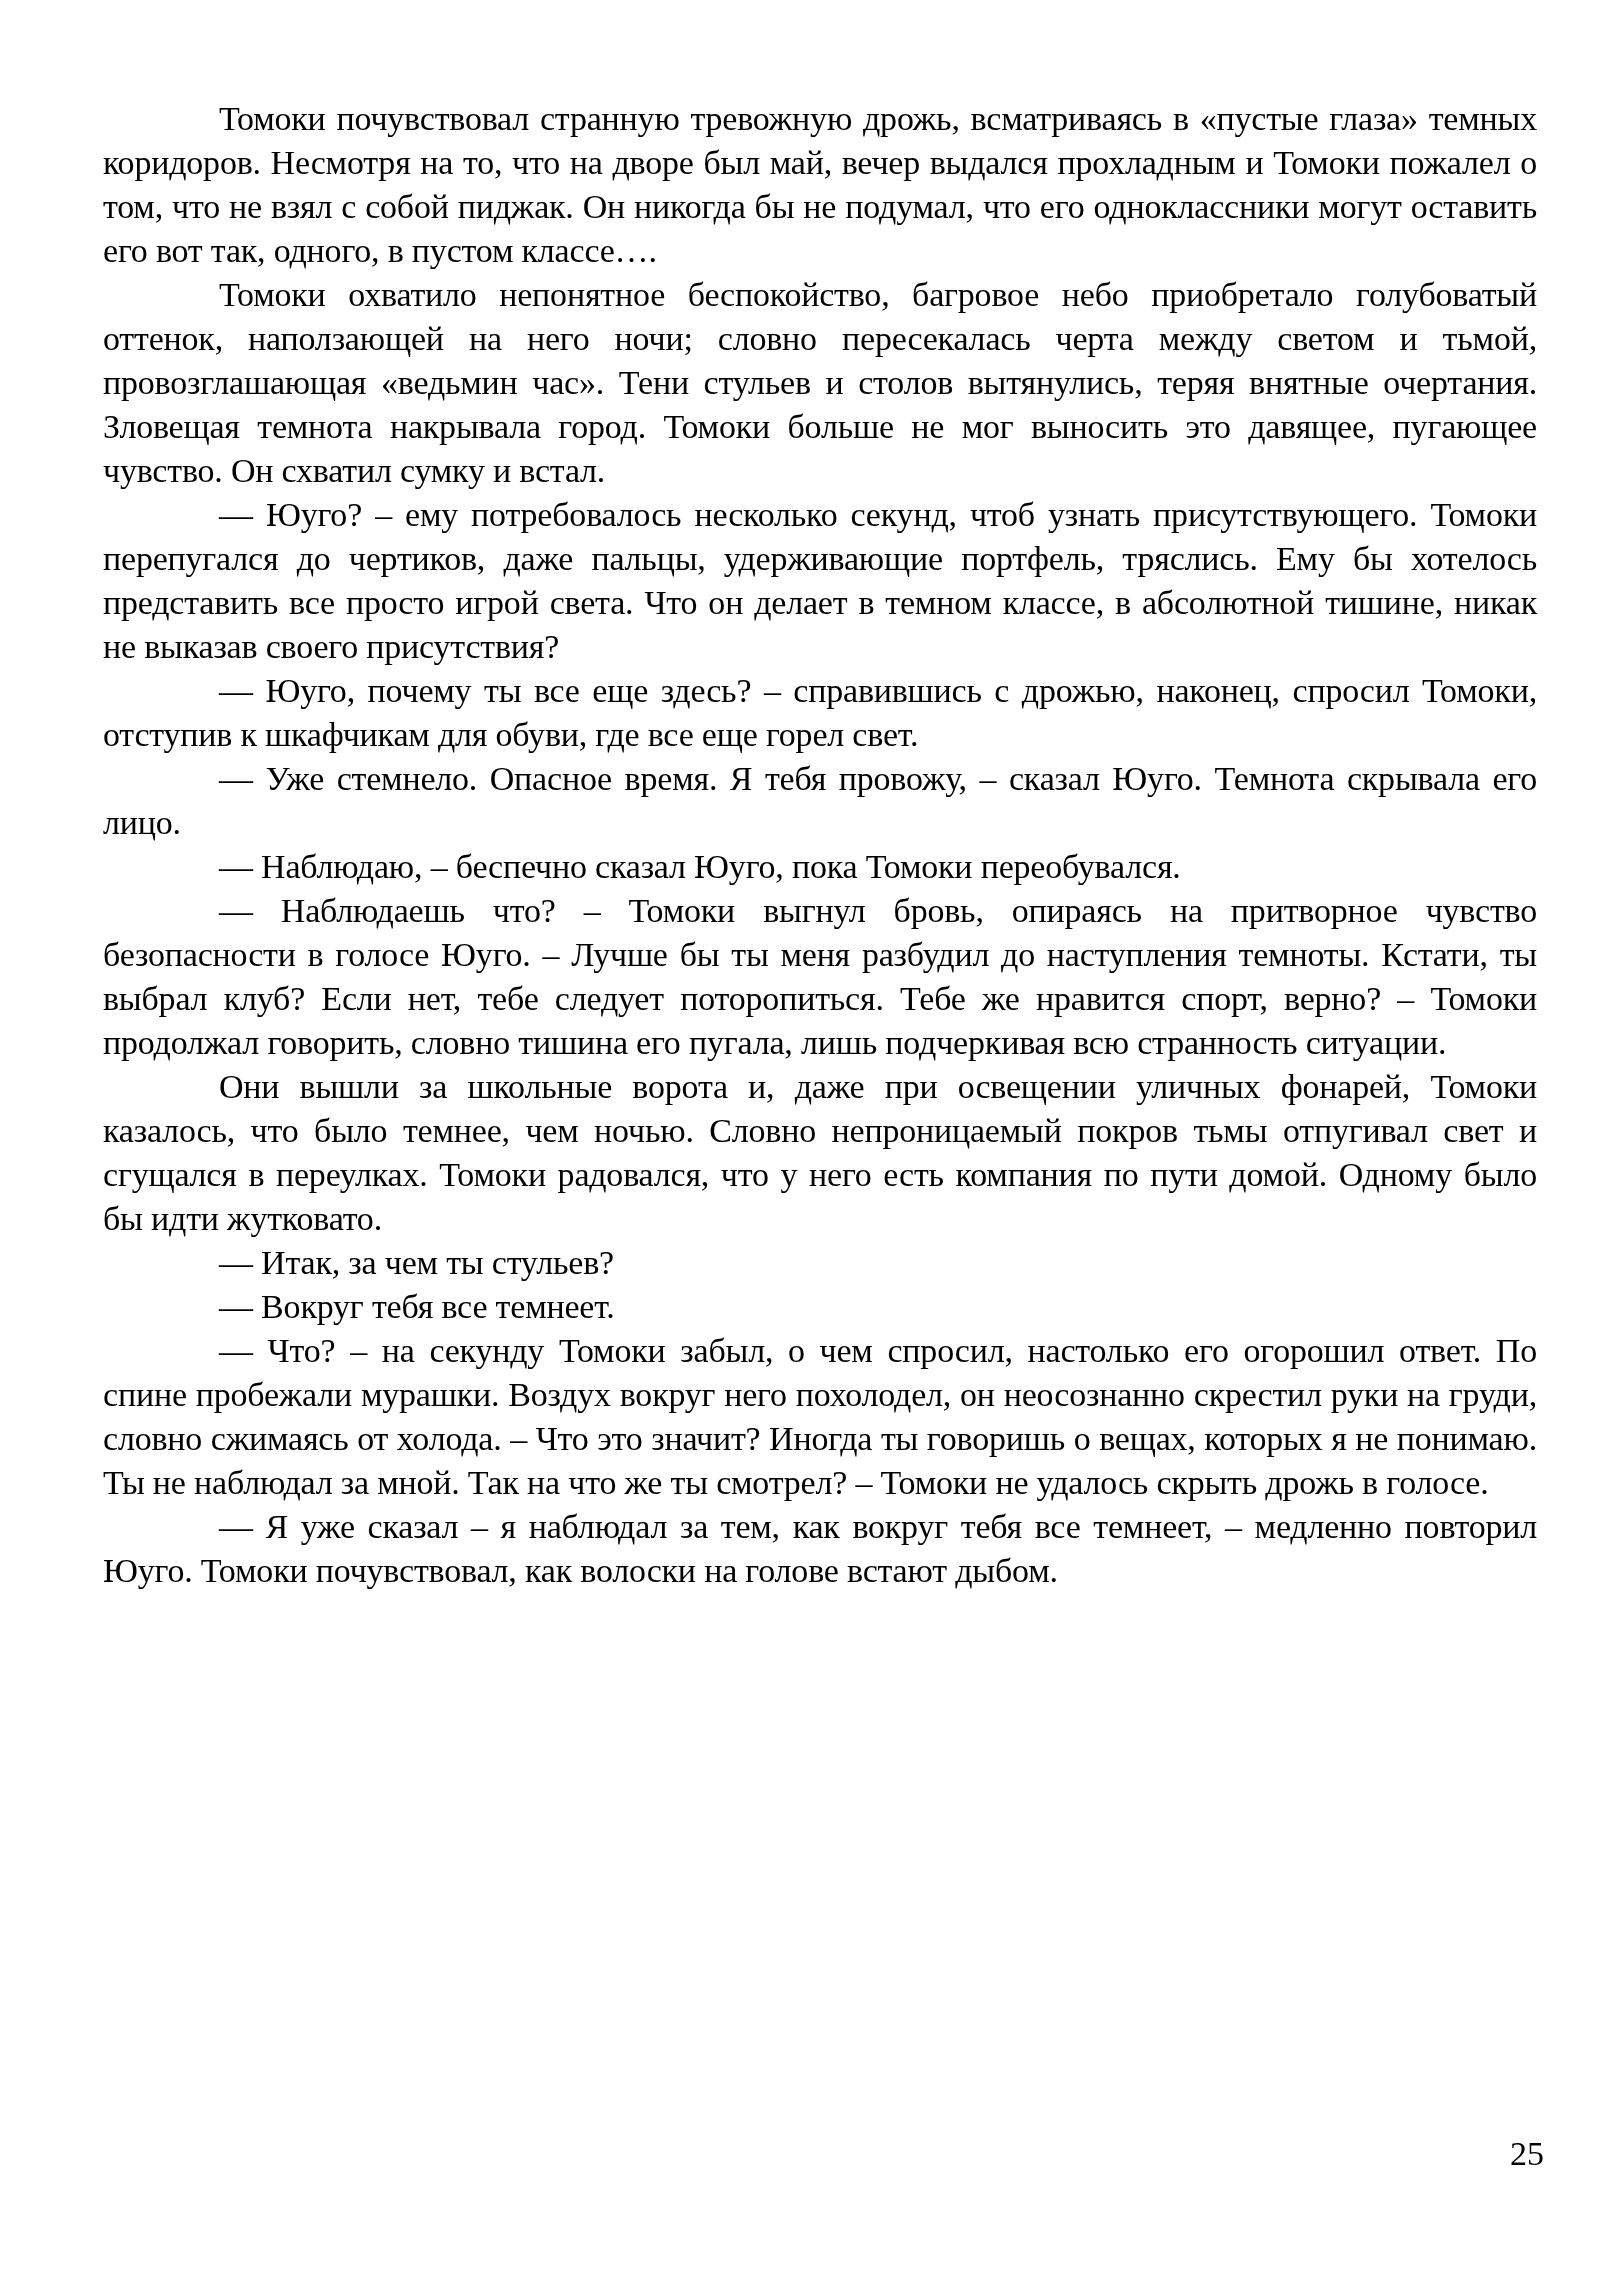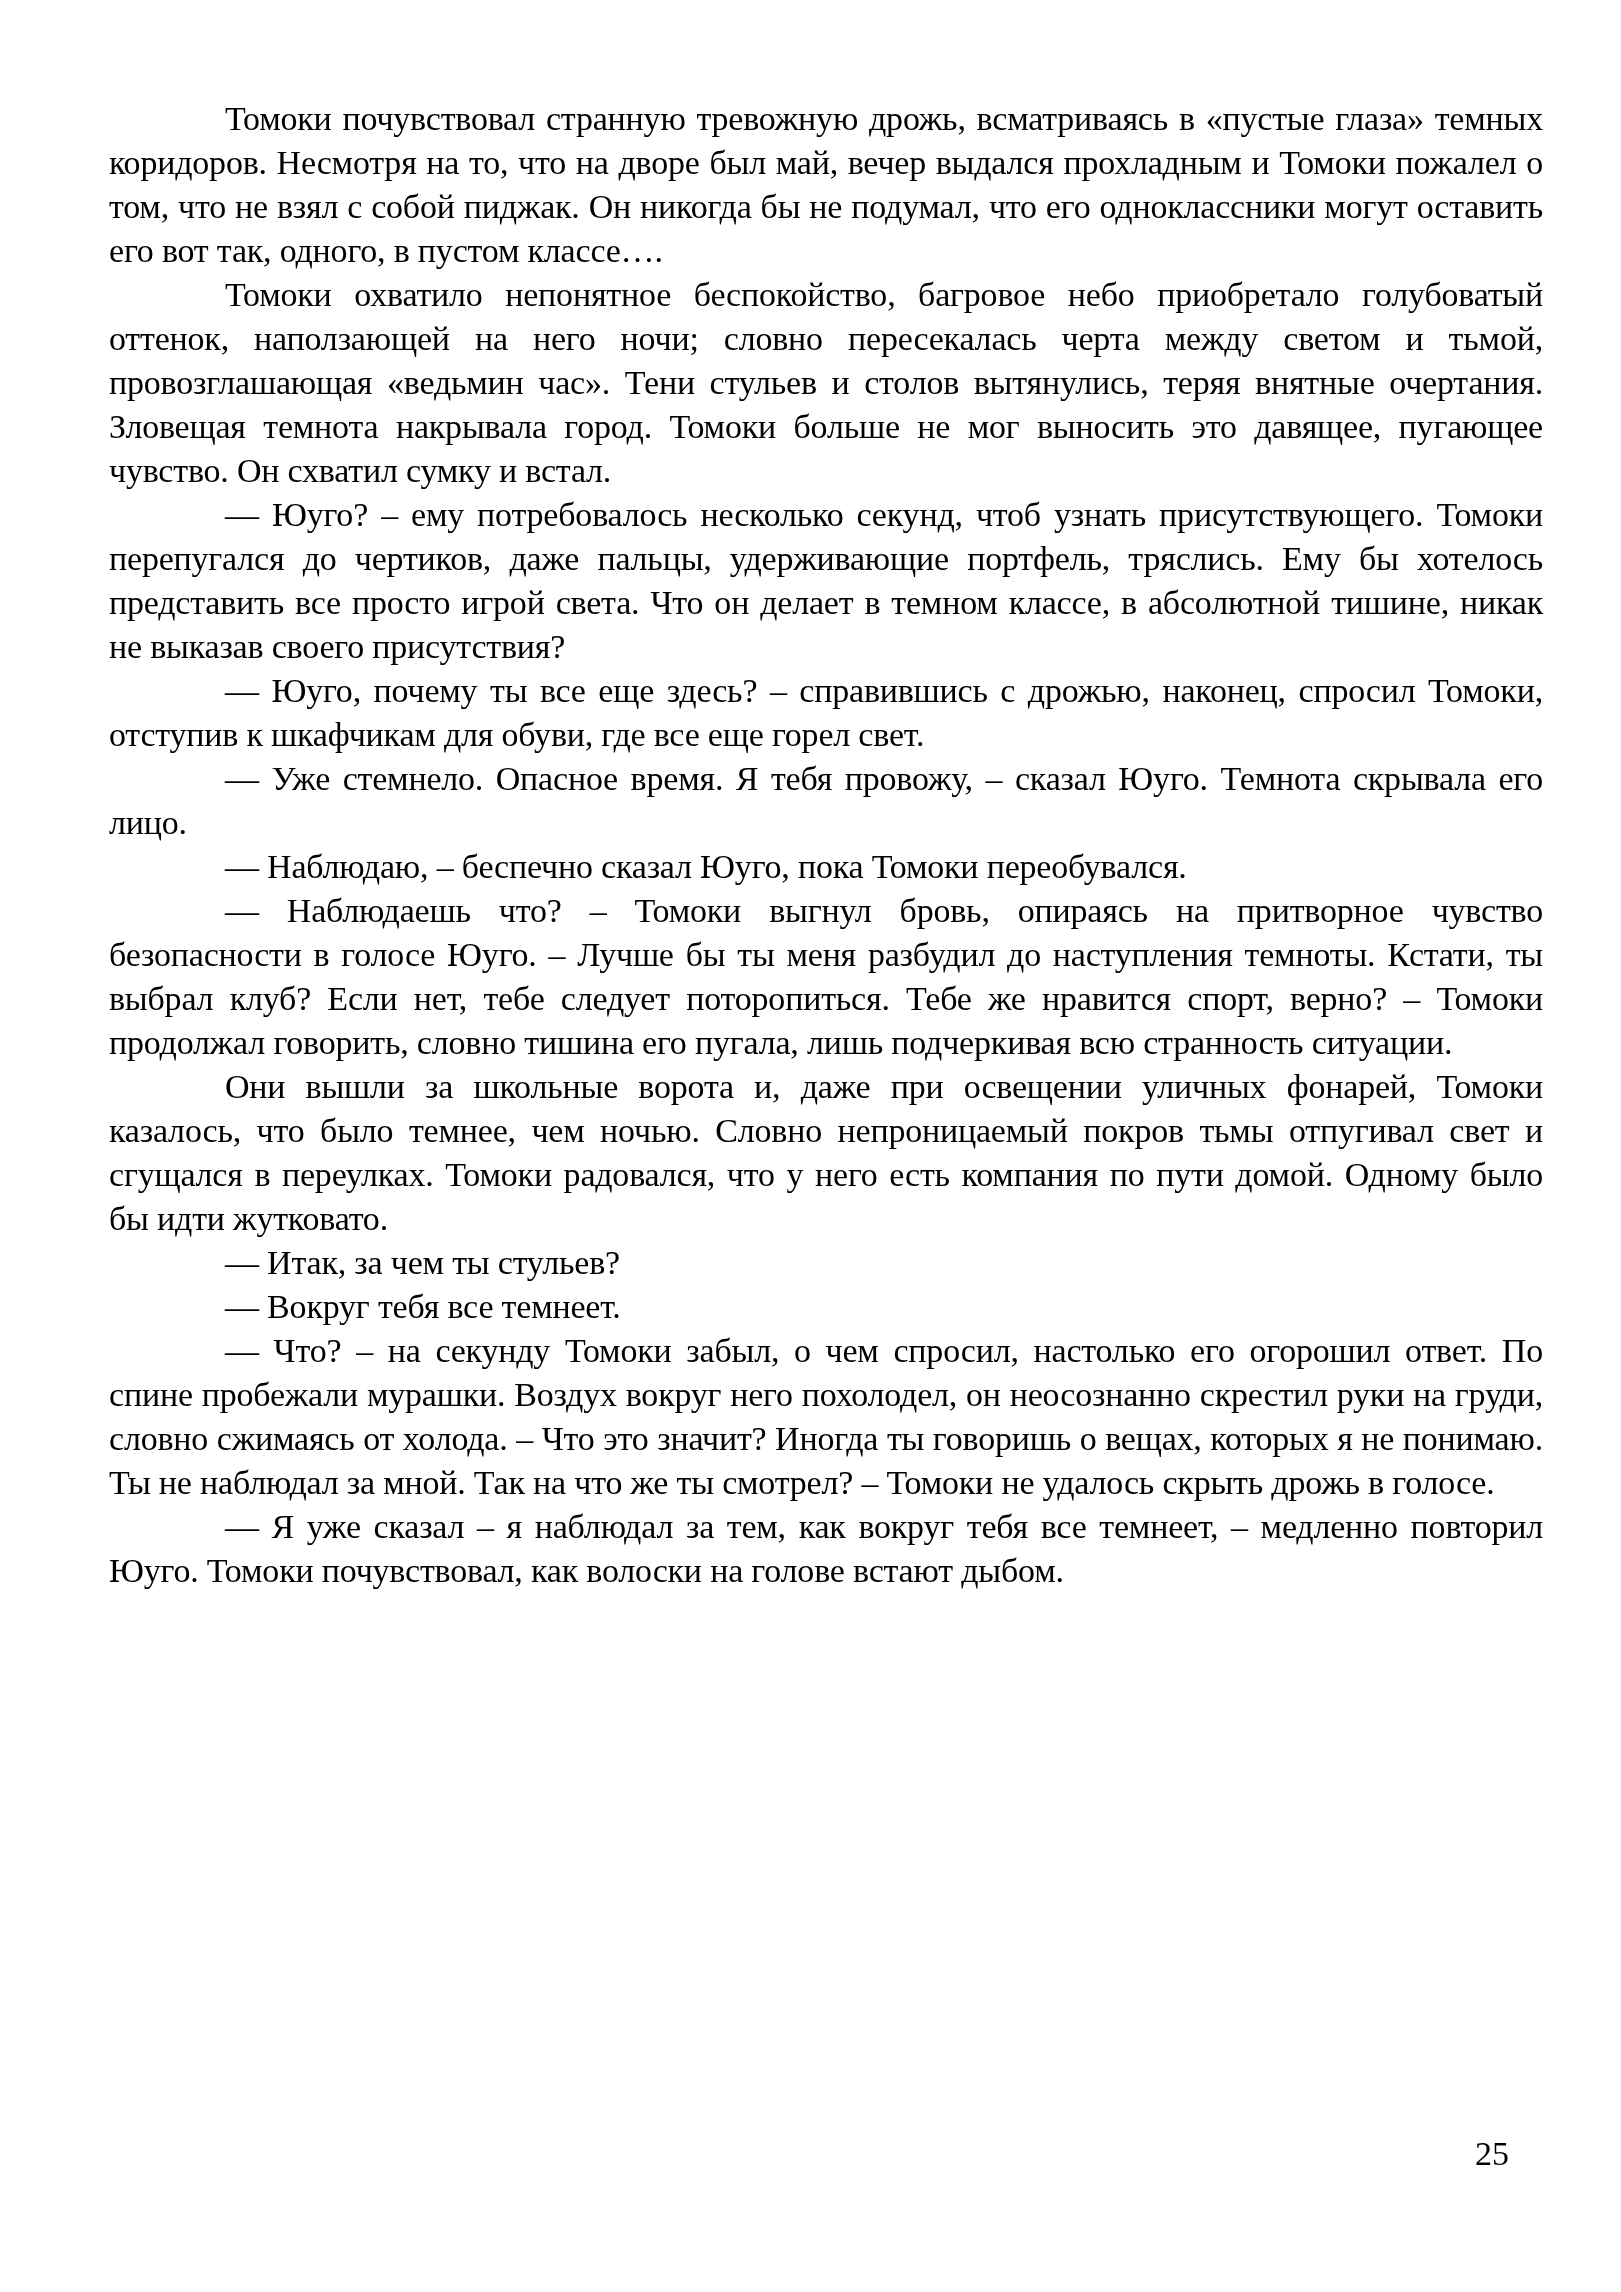--- a/index.html
+++ b/index.html
@@ -8,38 +8,38 @@
       background: #ffffff;
     }
     body {
       width: 1621px;
       height: 2293px;
       position: relative;
       overflow: hidden;
     }
     .page {
       position: absolute;
-      left: 109px;
+      left: 103px;
       top: 97px;
       width: 1434px;
       font-family: "Liberation Serif", "DejaVu Serif", serif;
       font-size: 34px;
       line-height: 44px;
       color: #000;
       text-align: justify;
       letter-spacing: -0.2px;
     }
     .para {
       margin: 0;
       text-indent: 116px;
       hyphens: none;
     }
     .page-number {
       position: absolute;
-      left: 1475px;
+      left: 1510px;
       top: 2134px;
       font-family: "Liberation Serif", "DejaVu Serif", serif;
       font-size: 34px;
       line-height: 39px;
       color: #000;
     }
   </style>
 </head>
 <body>
 

